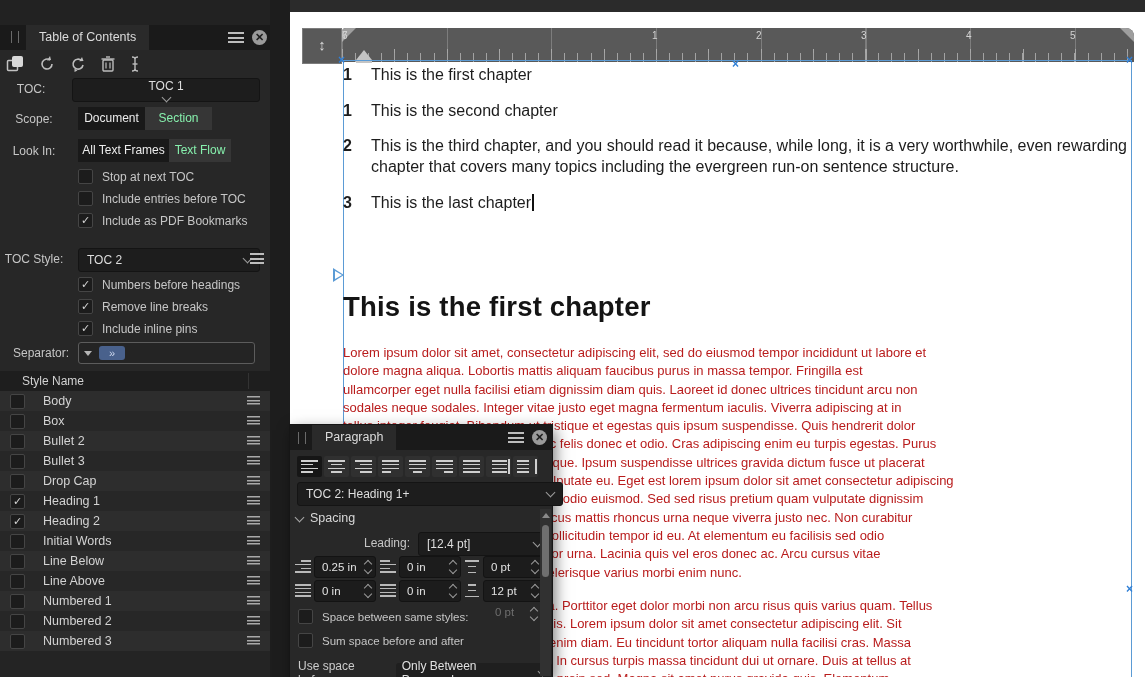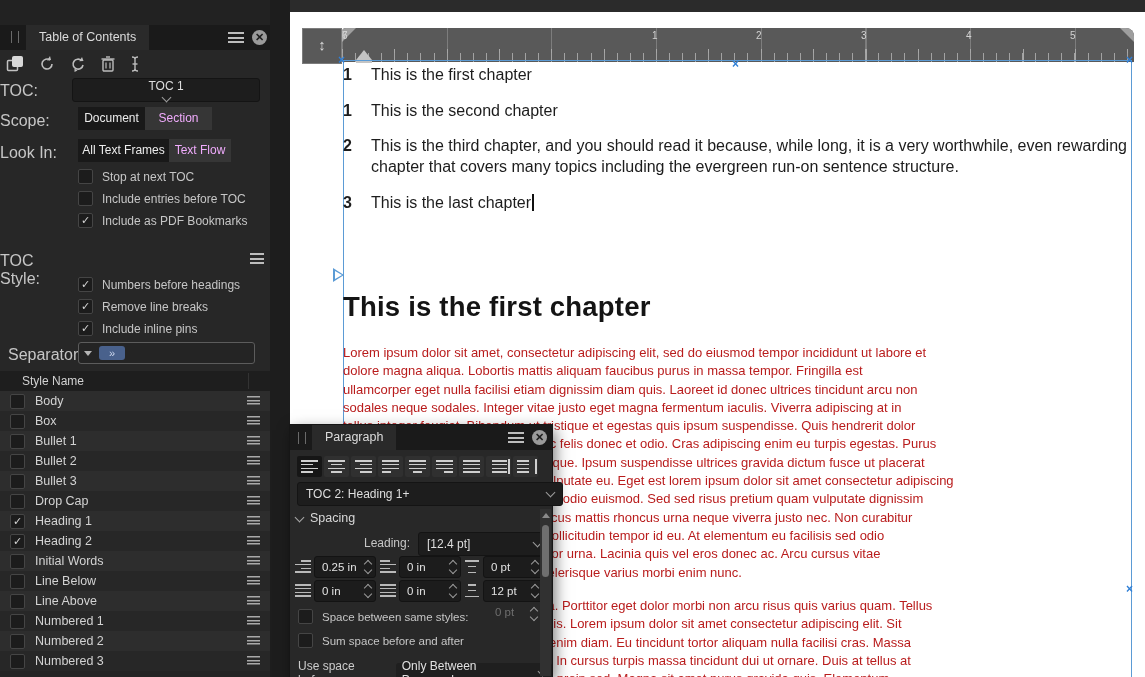--- a/index.html
+++ b/index.html
@@ -19,25 +19,25 @@
     linear-gradient(#bdbdbd,#bdbdbd) 0 0/16px 2px no-repeat,
     linear-gradient(#bdbdbd,#bdbdbd) 0 4.5px/16px 2px no-repeat,
     linear-gradient(#bdbdbd,#bdbdbd) 0 9px/16px 2px no-repeat;}
   #toc-hamb{left:228px;top:32px;}
   .closer{width:15px;height:15px;border-radius:50%;background:#9a9a9a;color:#1d1d1d;font-size:11px;line-height:15px;text-align:center;font-weight:bold;}
   #toc-close{left:252px;top:30px;}
 
   #toc-toolbar{left:6px;top:52px;width:258px;height:24px;display:flex;gap:13px;align-items:center;}
   #toc-toolbar svg{display:block;}
 
-  .formlabel{font-size:16px;color:#c6c6c6;text-align:left;}
+  .formlabel{font-size:12px;color:#c6c6c6;text-align:center;}
   .dd{background:#1d1d1d;border:1px solid #141414;border-radius:3px;height:22px;display:flex;align-items:center;padding:0 8px;font-size:12px;color:#dedede;}
   .dd .val{flex:1;white-space:nowrap;overflow:hidden;}
   .chev{width:6px;height:6px;border-right:1.5px solid #9d9d9d;border-bottom:1.5px solid #9d9d9d;transform:rotate(45deg);margin-top:-3px;flex:none;}
-  .tbtn{height:23px;line-height:23px;text-align:center;font-size:12px;color:#f0abfc;background:#363636;display:inline-block;}
+  .tbtn{height:23px;line-height:23px;text-align:center;font-size:12px;color:#86efac;background:#363636;display:inline-block;}
   .tbtn.sel{background:#191919;color:#ececec;}
   .cb{width:13px;height:13px;background:#1c1c1c;border:1px solid #454545;border-radius:2px;flex:none;
       color:#d5d5d5;font-size:11px;line-height:12px;text-align:center;}
   .cbrow{display:flex;align-items:center;gap:9px;font-size:12px;color:#c6c6c6;}
 
   #row-toc-label{left:0;top:82px;width:62px;}
   #row-toc-dd{left:72px;top:78px;width:170px;flex-direction:column;}
   #row-scope-label{left:0;top:112px;width:68px;}
   #btn-scope-doc{left:78px;top:107px;width:67px;}
   #btn-scope-sec{left:145px;top:107px;width:67px;}
@@ -58,21 +58,21 @@
   .tri-down{width:0;height:0;border-left:4px solid transparent;border-right:4px solid transparent;border-top:5px solid #b5b5b5;}
   #sep-chip{background:#49618c;border-radius:3px;color:#cdd8ee;font-size:11px;line-height:14px;padding:0 10px;height:14px;}
 
   #style-header{left:0;top:371px;width:270px;height:20px;background:#1e1e1e;font-size:12px;color:#d2d2d2;line-height:20px;}
   #style-header .txt{margin-left:22px;}
   #style-header:after{content:"";position:absolute;right:21px;top:2px;bottom:2px;width:1px;background:#333;}
   #style-list{left:0;top:391px;width:270px;height:286px;overflow:hidden;}
   .srow{height:20px;display:flex;align-items:center;padding-left:10px;position:relative;font-size:12.5px;color:#d3d3d3;}
   .srow:nth-child(odd){background:#2d2d2d;}
   .srow:nth-child(even){background:#272727;}
-  .srow .name{margin-left:10px;}
+  .srow .name{margin-left:18px;}
   .srow .hamb{position:absolute;right:10px;top:5px;width:13px;height:9px;background:
     linear-gradient(#a9a9a9,#a9a9a9) 0 0/13px 1.5px no-repeat,
     linear-gradient(#a9a9a9,#a9a9a9) 0 3.7px/13px 1.5px no-repeat,
     linear-gradient(#a9a9a9,#a9a9a9) 0 7.4px/13px 1.5px no-repeat;}
 
   
   #doc-gap{left:270px;top:0;width:20px;height:677px;background:#1d1d1d;}
   #doc-topstrip{left:290px;top:0;width:855px;height:12px;background:#2b2b2b;}
   #page{left:290px;top:12px;width:855px;height:665px;background:#ffffff;overflow:hidden;color:#1d1d1d;}
 
@@ -222,20 +222,24 @@
   <div id="chk-before" class="abs cbrow">
     <span class="cb"></span>
     <span>Include entries before TOC</span>
   </div>
   <div id="chk-pdf" class="abs cbrow">
     <span class="cb">✓</span>
     <span>Include as PDF Bookmarks</span>
   </div>
 
   <div id="row-style-label" class="abs formlabel">TOC Style:</div>
+  <div id="row-style-dd" class="abs dd">
+    <span class="val">TOC 2</span>
+    <span class="chev"></span>
+  </div>
   <div id="style-menu" class="abs hamb" style="width:14px;"></div>
 
   <div id="chk-numbers" class="abs cbrow">
     <span class="cb">✓</span>
     <span>Numbers before headings</span>
   </div>
   <div id="chk-breaks" class="abs cbrow">
     <span class="cb">✓</span>
     <span>Remove line breaks</span>
   </div>
@@ -255,25 +259,20 @@
   </div>
   <div id="style-list" class="abs">
     <div class="srow">
         <span class="cb"></span>
         <span class="name">Body</span>
         <span class="hamb"></span>
       </div>
     <div class="srow">
         <span class="cb"></span>
         <span class="name">Box</span>
-        <span class="hamb"></span>
-      </div>
-    <div class="srow">
-        <span class="cb"></span>
-        <span class="name">Bullet 1</span>
         <span class="hamb"></span>
       </div>
     <div class="srow">
         <span class="cb"></span>
         <span class="name">Bullet 2</span>
         <span class="hamb"></span>
       </div>
     <div class="srow">
         <span class="cb"></span>
         <span class="name">Bullet 3</span>

